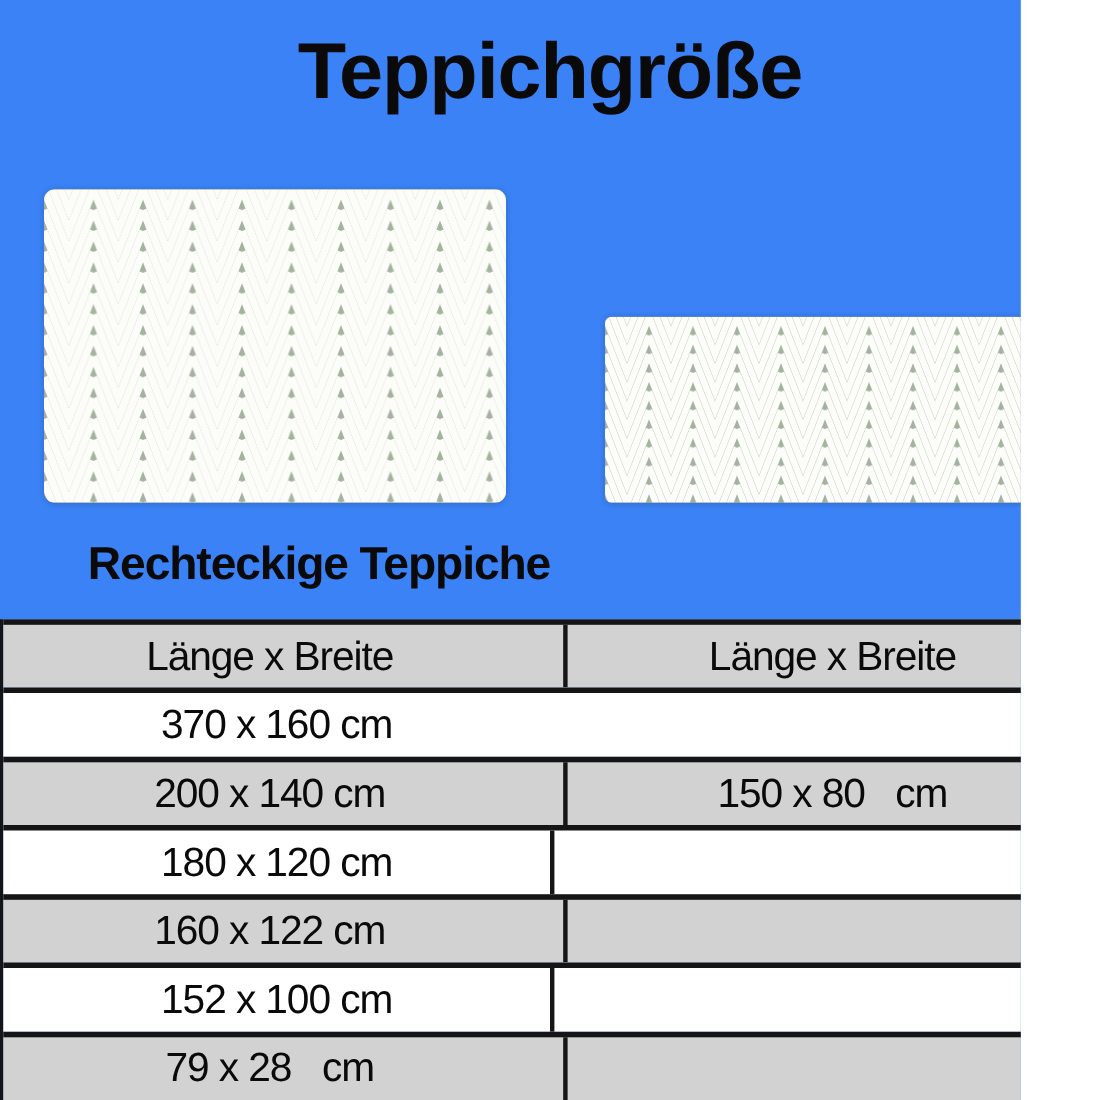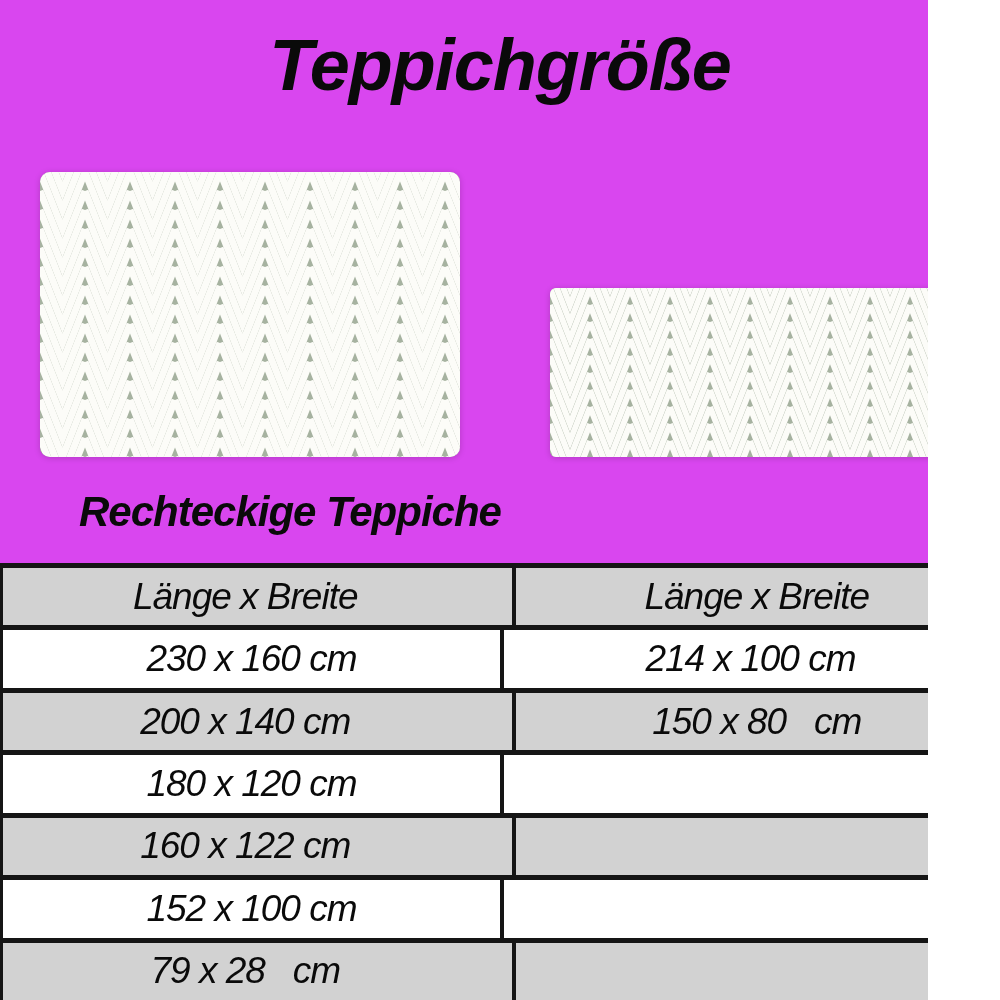--- a/index.html
+++ b/index.html
@@ -1,18 +1,18 @@
 <!DOCTYPE html>
 <html style="--rug-green: #a6b2a0; --stripe-white: #fcfcf8; --row-gray: #d2d2d2; --line-dark: #151515;"><head>
 <meta charset="utf-8">
 <style>
   html,body{margin:0;padding:0;background:#ffffff;}
   .screen{
-    position:relative;width:928px;height:1000px;background:#d946ef;
-    font-family:"Liberation Sans","DejaVu Sans",sans-serif;color:#0a0a0a;overflow:hidden;font-style:italic;
+    position:relative;width:928px;height:1000px;background:#3b82f6;
+    font-family:"Liberation Sans","DejaVu Sans",sans-serif;color:#0a0a0a;overflow:hidden;
   }
   .page-title{
     position:absolute;top:24px;left:0;width:1000px;text-align:center;
     font-size:72px;font-weight:700;letter-spacing:-1px;color:#0a0a0a;
   }
   .rug{
     position:absolute;background:var(--rug-green);overflow:hidden;
     box-shadow:0 1px 6px rgba(0,0,0,.18);
   }
   .rug-rect{left:40px;top:172px;width:420px;height:285px;border-radius:10px;padding:0;}
@@ -93,22 +93,21 @@
   <div class="rug-label label-rect">Rechteckige Teppiche</div>
 
   <div class="size-table">
 
     <div class="t-row header gray">
       <div class="t-cell left">Länge x Breite</div>
       <div class="t-cell right">Länge x Breite</div>
     </div>
 
     <div class="t-row">
-      <div class="t-cell left">230 x 160 cm</div>
-      <div class="t-cell right">214 x 100 cm</div>
+      <div class="t-cell left">370 x 160 cm</div>
     </div>
 
     <div class="t-row gray">
       <div class="t-cell left">200 x 140 cm</div>
       <div class="t-cell right">150 x 80   cm</div>
     </div>
 
     <div class="t-row">
       <div class="t-cell left">180 x 120 cm</div>
       <div class="t-cell right"></div>

